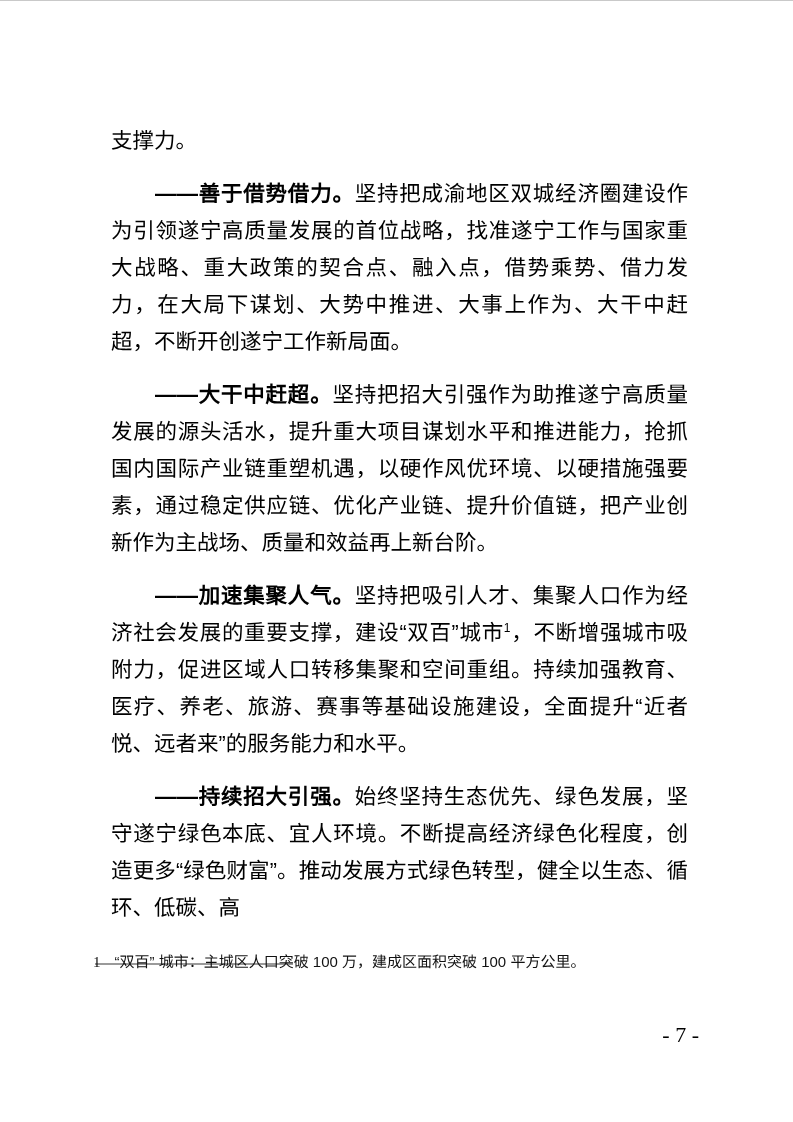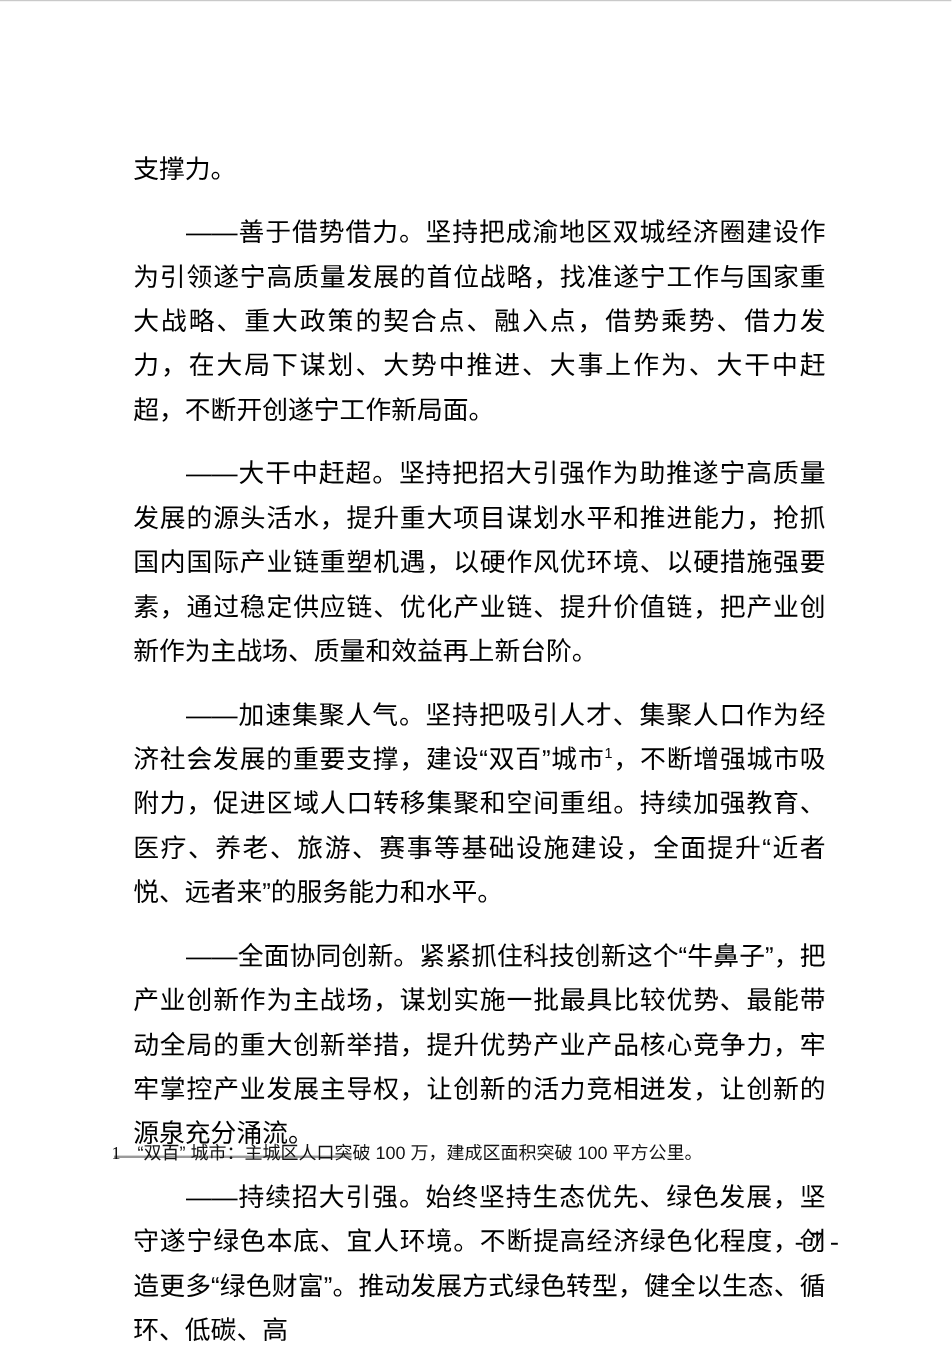--- a/index.html
+++ b/index.html
@@ -35,21 +35,21 @@
   }
   .doc-body p.para {
     margin: 16px;
     padding: 0;
     text-indent: 0;
   }
   .doc-body p.para.indent {
     text-indent: 44px;
   }
   .leadin {
-    font-weight: 400;
+    font-weight: 700;
   }
   .doc-body sup {
     font-size: 12px;
     line-height: 0;
     vertical-align: super;
   }
   .footnote-rule {
     position: absolute;
     left: 95px;
     top: 963px;
@@ -86,21 +86,20 @@
 </head>
 <body>
 
 <div class="page-top-edge"></div>
 
 <div class="doc-body">
     <p class="para"><span>支撑力。</span></p>
     <p class="para indent"><span class="leadin">——善于借势借力。</span><span>坚持把成渝地区双城经济圈建设作为引领遂宁高质量发展的首位战略，找准遂宁工作与国家重大战略、重大政策的契合点、融入点，借势乘势、借力发力，在大局下谋划、大势中推进、大事上作为、大干中赶超，不断开创遂宁工作新局面。</span></p>
     <p class="para indent"><span class="leadin">——大干中赶超。</span><span>坚持把招大引强作为助推遂宁高质量发展的源头活水，提升重大项目谋划水平和推进能力，抢抓国内国际产业链重塑机遇，以硬作风优环境、以硬措施强要素，通过稳定供应链、优化产业链、提升价值链，把产业创新作为主战场、质量和效益再上新台阶。</span></p>
     <p class="para indent"><span class="leadin">——加速集聚人气。</span><span>坚持把吸引人才、集聚人口作为经济社会发展的重要支撑，建设“双百”城市</span><sup>1</sup><span>，不断增强城市吸附力，促进区域人口转移集聚和空间重组。持续加强教育、医疗、养老、旅游、赛事等基础设施建设，全面提升“近者悦、远者来”的服务能力和水平。</span></p>
-    <p class="para indent"><span class="leadin">——全面协同创新。</span><span>紧紧抓住科技创新这个“牛鼻子”，把产业创新作为主战场，谋划实施一批最具比较优势、最能带动全局的重大创新举措，提升优势产业产品核心竞争力，牢牢掌控产业发展主导权，让创新的活力竞相迸发，让创新的源泉充分涌流。</span></p>
     <p class="para indent"><span class="leadin">——持续招大引强。</span><span>始终坚持生态优先、绿色发展，坚守遂宁绿色本底、宜人环境。不断提高经济绿色化程度，创造更多“绿色财富”。推动发展方式绿色转型，健全以生态、循环、低碳、高</span></p>
   </div>
 
 <div class="footnote-rule"></div>
 
 <div class="footnote">
   <span class="fn-marker">1</span><span>“双百” 城市：主城区人口突破 100 万，建成区面积突破 100 平方公里。</span>
 </div>
 
 <div class="page-number">- 7 -</div>

